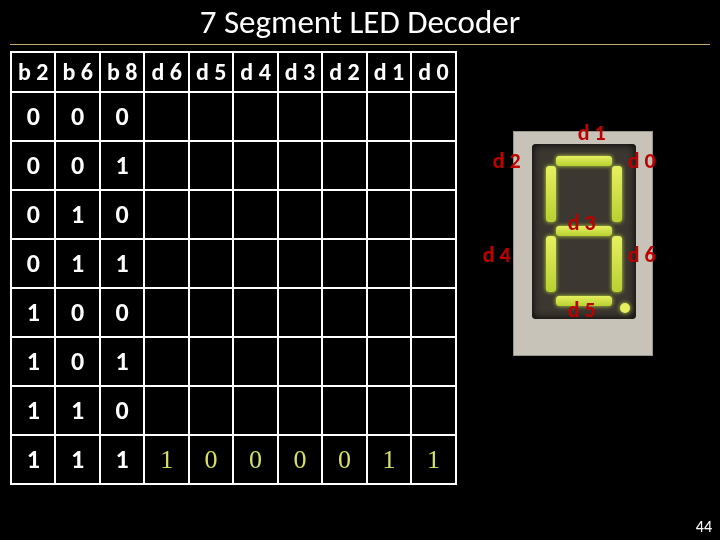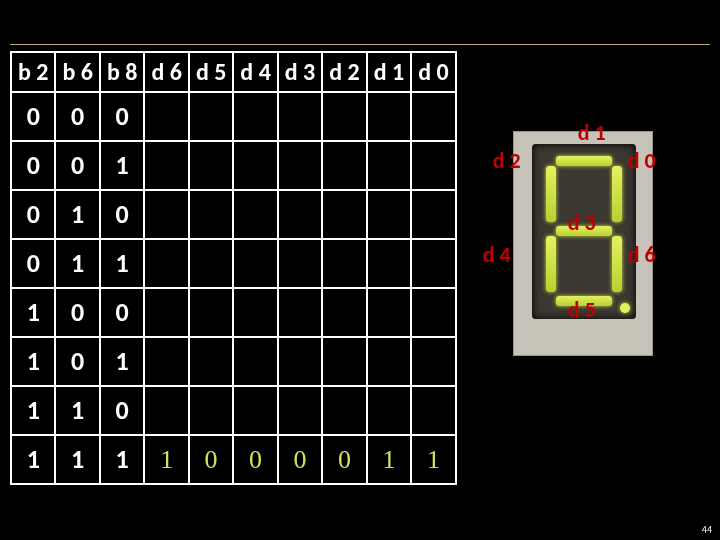--- a/index.html
+++ b/index.html
@@ -110,28 +110,28 @@
     position: absolute;
     color: #c00000;
     font-size: 22px;
     font-weight: 700;
   }
   .pagenum {
     position: absolute;
     right: 8px;
     bottom: 4px;
     color: #fff;
-    font-size: 10px;
+    font-size: 16px;
   }
 </style>
 </head>
 <body>
 
 <div class="title">
-  <br>
+  <span>7  Segment  LED  Decoder</span><br>
 </div>
 
 <div class="content">
   <div class="table-wrap">
     <table>
       <thead>
           <tr id="hdr-row">
             <th>b 2</th>
             <th>b 6</th>
             <th>b 8</th>

